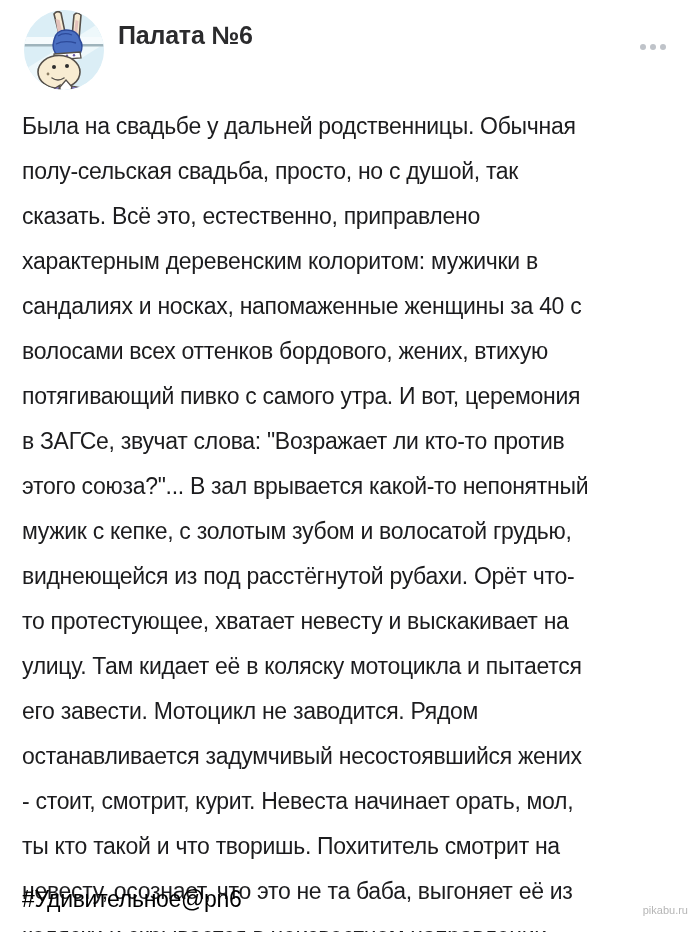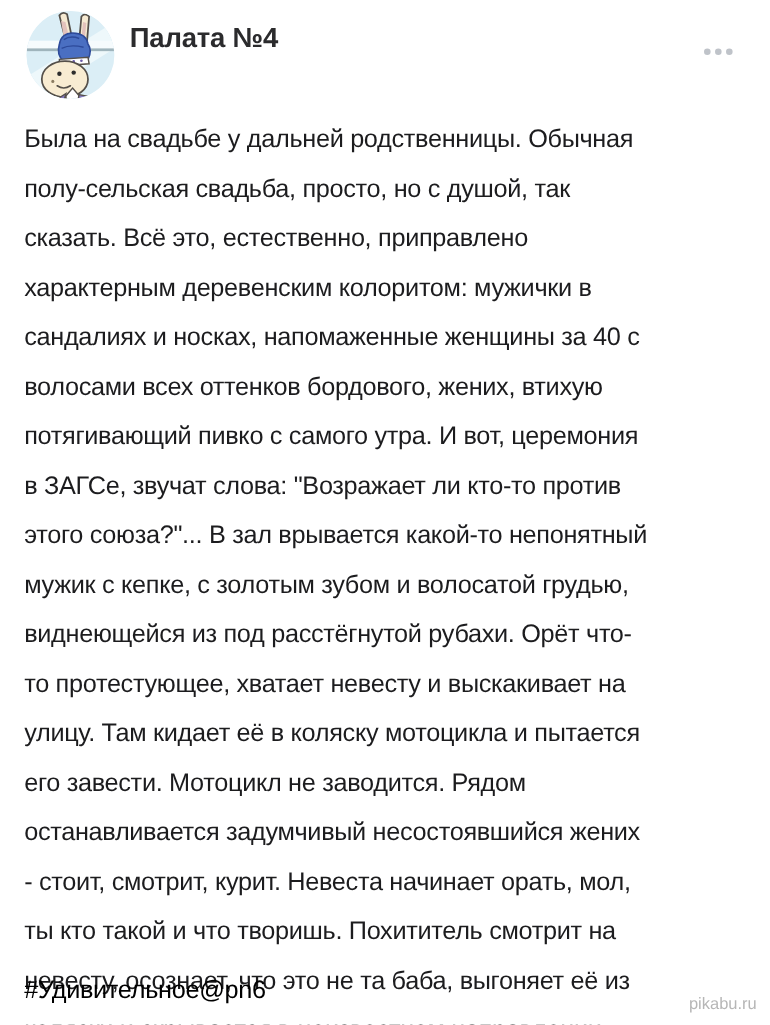--- a/index.html
+++ b/index.html
@@ -77,21 +77,21 @@
     left: 22px; top: 886px;
     font-size: 23px;
     letter-spacing: -0.3px;
     color: #000000;
     cursor: pointer;
     text-decoration: none;
   }
   .watermark {
     position: absolute;
     right: 12px; top: 904px;
-    font-size: 15px;
+    font-size: 11px;
     color: #b6b6b6;
   }
 </style>
 </head>
 <body>
 
 <div class="post-card">
 
   <div class="post-header">
 
@@ -129,21 +129,21 @@
             <path d="M28 68 Q34 72 40 68" fill="none" stroke="#55504a" stroke-width="1.5" stroke-linecap="round"></path>
 
             <path d="M36 77 L42 70 L48 77 L48 82 L36 82 Z" fill="#ffffff" stroke="#55504a" stroke-width="1.3"></path>
             <path d="M28 80 L36 75 L34 82 L28 84 Z" fill="#8579bd" stroke="#55504a" stroke-width="1.2"></path>
             <path d="M48 76 L58 78 L58 84 L46 84 Z" fill="#8579bd" stroke="#55504a" stroke-width="1.2"></path>
           </g>
         </svg>
       </span>
     </div>
 
-    <div class="community-name">Палата №4</div>
+    <div class="community-name">Палата №6</div>
 
     <div class="menu-dots">
       <i></i>
       <i></i>
       <i></i>
     </div>
 
   </div>
 
   <div class="post-text">Была на свадьбе у дальней родственницы. Обычная

